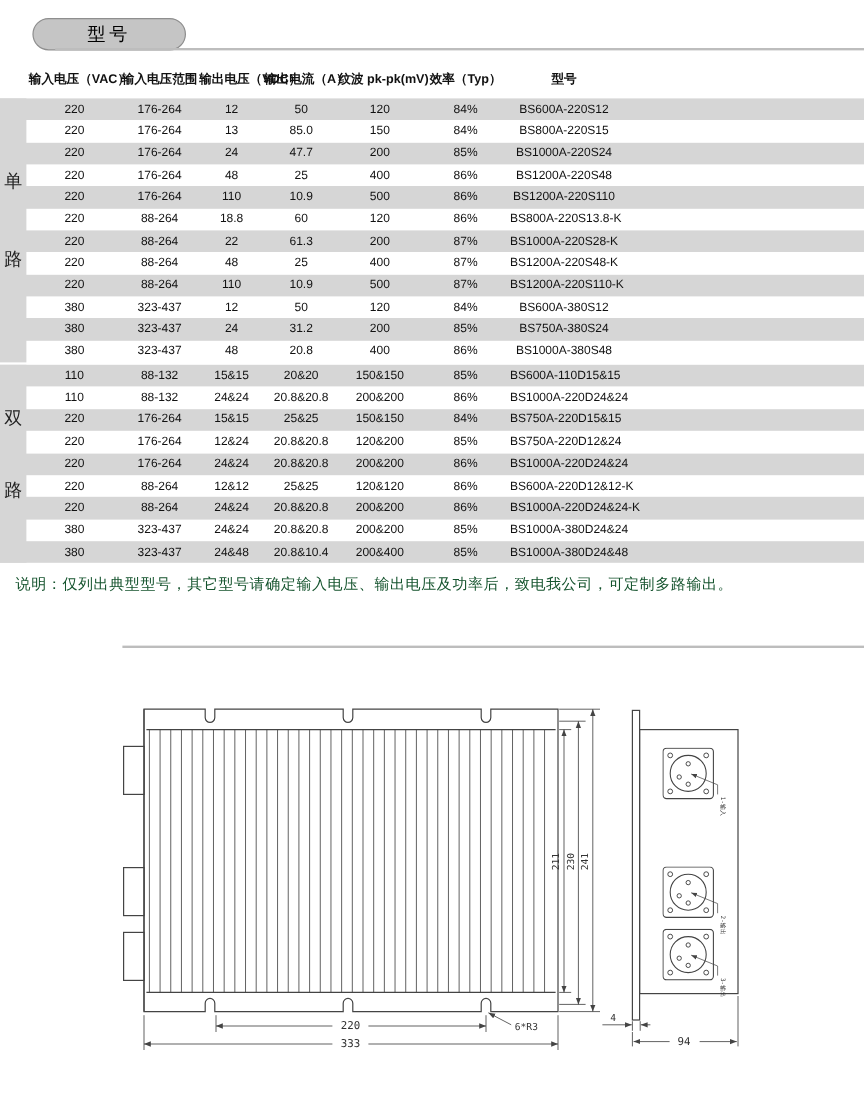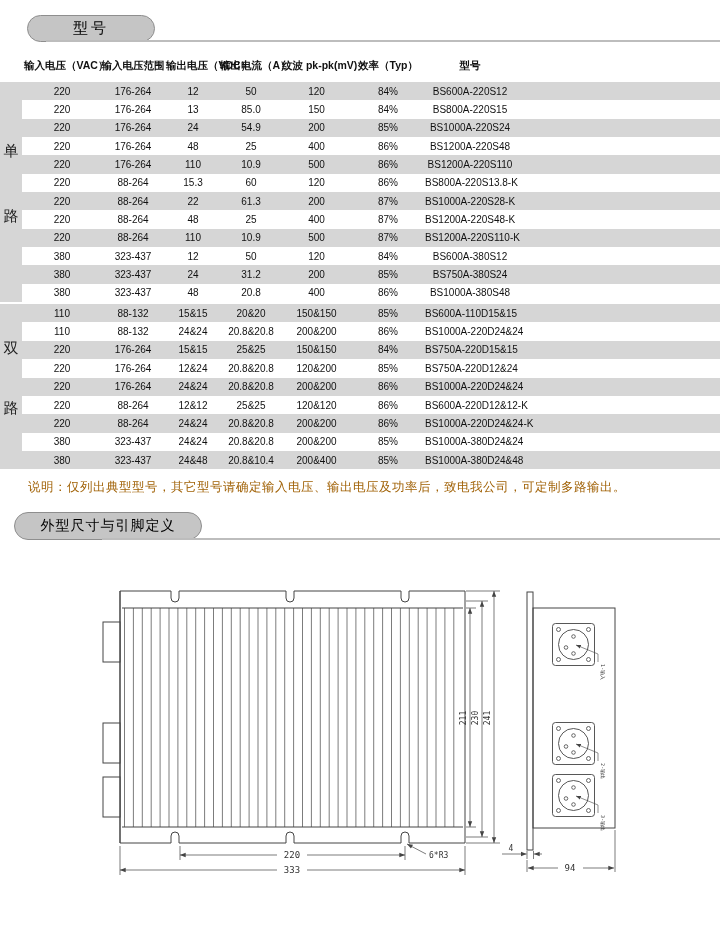--- a/index.html
+++ b/index.html
@@ -32,21 +32,21 @@
   .row { height:18.35px; font-size:10px; }
   .row.g { background:#d6d6d6; }
   .row.group-start { margin-top:2px; }
   .strip { position:absolute; left:0; width:22px; background:#d6d6d6; }
   .strip1 { top:0; height:220.2px; }
   .strip2 { top:222.2px; height:165.2px; }
   .strip .ch { position:absolute; left:0; width:100%; text-align:center; font-size:15px; color:#222; }
   .s1c1 { top:60px; } .s1c2 { top:125px; }
   .s2c1 { top:35px; } .s2c2 { top:95px; }
 
-  .note { position:absolute; left:28px; top:479px; font-size:12.5px; color:#a16207; letter-spacing:0.5px; }
+  .note { position:absolute; left:13px; top:479px; font-size:12.5px; color:#14532d; letter-spacing:0.5px; }
 
   .drawing { position:absolute; left:0; top:550px; }
   svg text { font-family:"DejaVu Sans Mono","Liberation Mono",monospace; }
 </style>
 </head>
 <body>
 
 <div class="page">
 
   <div class="pill pill1">
@@ -89,21 +89,21 @@
           <div>150</div>
           <div>84%</div>
           <div>BS800A-220S15</div>
           <div></div>
         </div>
         <div class="grid row g">
           <div></div>
           <div>220</div>
           <div>176-264</div>
           <div>24</div>
-          <div>54.9</div>
+          <div>47.7</div>
           <div>200</div>
           <div>85%</div>
           <div>BS1000A-220S24</div>
           <div></div>
         </div>
         <div class="grid row w">
           <div></div>
           <div>220</div>
           <div>176-264</div>
           <div>48</div>
@@ -121,21 +121,21 @@
           <div>10.9</div>
           <div>500</div>
           <div>86%</div>
           <div>BS1200A-220S110</div>
           <div></div>
         </div>
         <div class="grid row w">
           <div></div>
           <div>220</div>
           <div>88-264</div>
-          <div>15.3</div>
+          <div>18.8</div>
           <div>60</div>
           <div>120</div>
           <div>86%</div>
           <div>BS800A-220S13.8-K</div>
           <div></div>
         </div>
         <div class="grid row g">
           <div></div>
           <div>220</div>
           <div>88-264</div>
@@ -306,23 +306,20 @@
       </div>
       <div class="strip strip2">
         <div class="ch s2c1">双</div>
         <div class="ch s2c2">路</div>
       </div>
     </div>
   </div>
 
   <div class="note">说明：仅列出典型型号，其它型号请确定输入电压、输出电压及功率后，致电我公司，可定制多路输出。</div>
 
-  <div class="pill pill2">
-    <span>外型尺寸与引脚定义</span>
-  </div>
   <div class="rule rule2"></div>
 
   <svg class="drawing" width="720" height="383" viewBox="0 0 720 383">
     <defs>
       <marker id="ar" viewBox="0 0 10 10" refX="9" refY="5" markerWidth="9" markerHeight="9" orient="auto-start-reverse">
         <path d="M0,1.5 L9,5 L0,8.5 z" fill="#444"></path>
       </marker>
       <symbol id="conn" width="44" height="44">
         <rect x="0.5" y="0.5" width="42" height="42" rx="3" fill="none" stroke="#444" stroke-width="0.9"></rect>
         <circle cx="21.5" cy="21.5" r="15" fill="none" stroke="#444" stroke-width="0.9"></circle>

